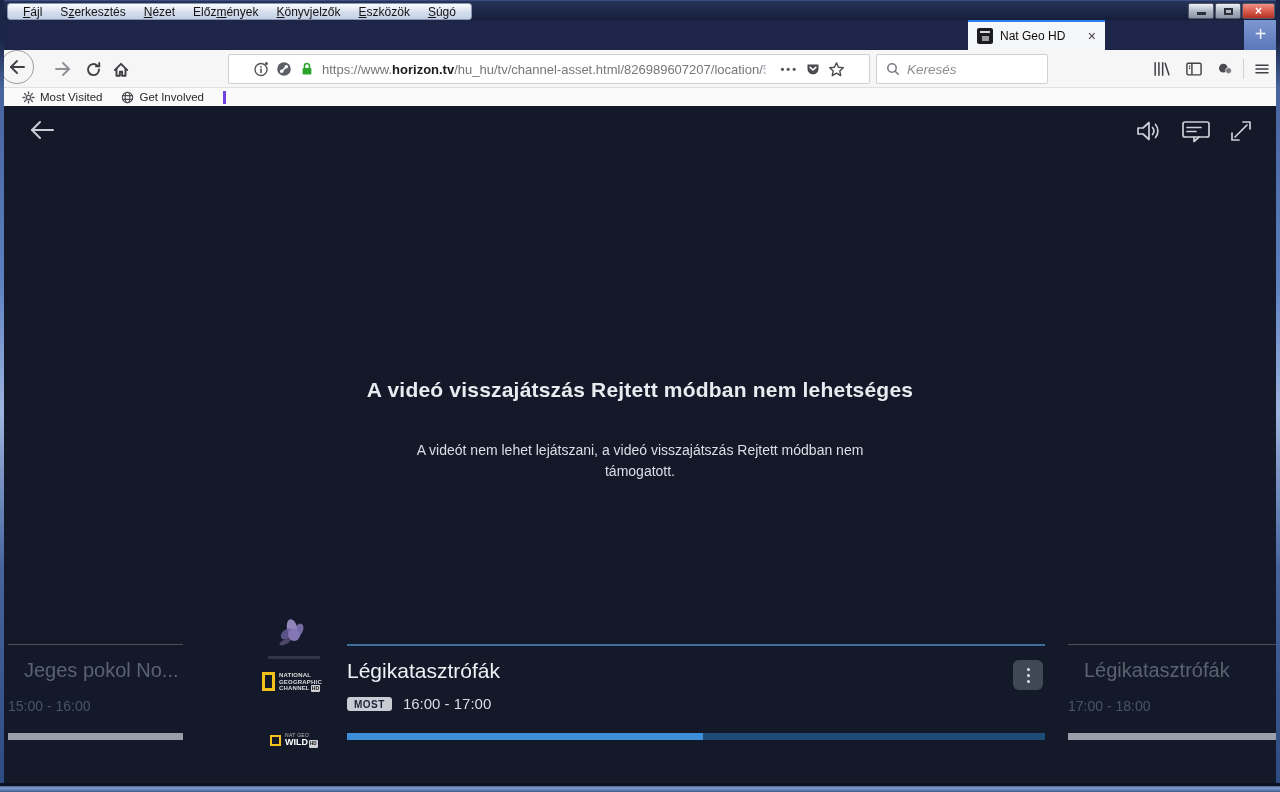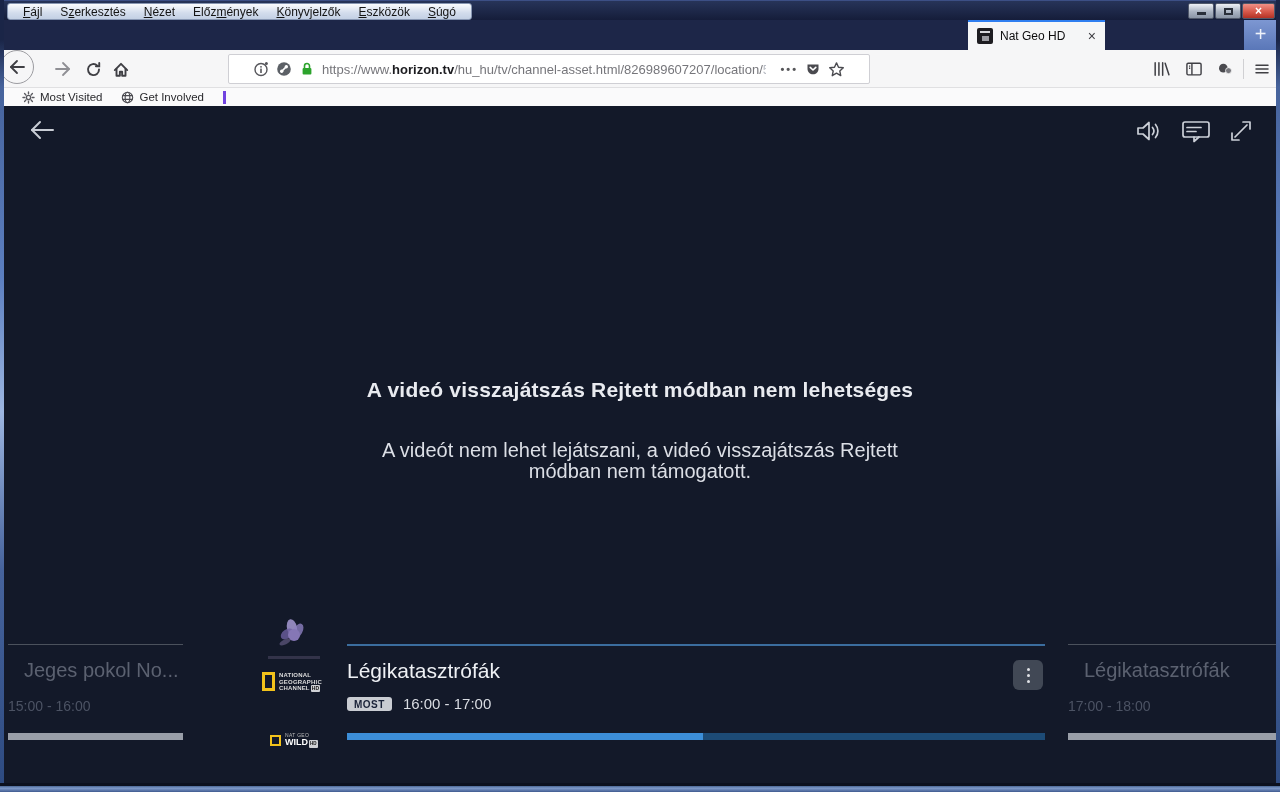--- a/index.html
+++ b/index.html
@@ -67,21 +67,21 @@
   .bm-item { display:flex; align-items:center; gap:5px; margin-right:12px; }
   #bm-marker { width:3px; height:13px; background:#7143e0; }
 
   
   #page { position:absolute; left:0; top:106px; width:1280px; height:677px; background:#131929; color:#e8eaee; overflow:hidden; }
   #page-back { position:absolute; left:28px; top:12px; }
   #player-icons { position:absolute; right:26px; top:12px; display:flex; gap:16px; align-items:center; }
   #err-title { position:absolute; top:272px; left:0; right:0; text-align:center;
     font-size:21px; font-weight:700; letter-spacing:.2px; color:#e9ebf0; }
   #err-msg { position:absolute; top:334px; left:50%; transform:translateX(-50%); width:520px;
-    text-align:center; font-size:20px; line-height:21px; color:#dcdfe6; }
+    text-align:center; font-size:14px; line-height:21px; color:#dcdfe6; }
 
   
   .epg-card { position:absolute; top:538px; height:104px; }
   .epg-line { position:absolute; left:0; right:0; top:0; height:1px; background:#4b515c; }
   .epg-title { position:absolute; left:0; top:15px; font-size:20px; white-space:nowrap; overflow:hidden; max-width:100%; }
   .epg-time { position:absolute; left:0; top:54px; font-size:14px; }
   .epg-bar { position:absolute; left:0; right:0; top:89px; height:7px; }
   .epg-fill { height:100%; }
   #card-prev { left:8px; width:175px; }
   #card-next { left:1068px; width:208px; }
@@ -213,20 +213,29 @@
             <polyline points="5.2,6.4 8,9 10.8,6.4" fill="none" stroke="#fff" stroke-width="1.6" stroke-linecap="round" stroke-linejoin="round"></polyline>
           </svg>
       </span>
       <span>
         <svg width="17" height="17" viewBox="0 0 16 16" fill="none" stroke="#4b4b50" stroke-width="1.3" stroke-linejoin="round">
             <path d="M8 1.8l1.9 4.1 4.5.5-3.3 3 0.9 4.4L8 11.5l-4 2.3 0.9-4.4-3.3-3 4.5-.5z"></path>
           </svg>
       </span>
     </div>
 
+    <div id="searchbar">
+      <span>
+        <svg width="14" height="14" viewBox="0 0 14 14" fill="none" stroke="#7c7c81" stroke-width="1.6" stroke-linecap="round">
+            <circle cx="6" cy="6" r="4.2"></circle>
+            <path d="M9.2 9.2l3 3"></path>
+          </svg>
+      </span>
+      <input id="search-input" placeholder="Keresés" style="">
+    </div>
 
     <div class="nav-ic" style="left:1147px">
       <svg width="20" height="20" viewBox="0 0 24 24" fill="none" stroke="#3f3f44" stroke-width="1.8" stroke-linecap="round">
           <path d="M5 4.5v15M9.5 4.5v15M14 4.5v15M17 5l4.5 14"></path>
         </svg>
     </div>
     <div class="nav-ic" style="left:1180px">
       <svg width="20" height="20" viewBox="0 0 24 24" fill="none" stroke="#3f3f44" stroke-width="1.7">
           <rect x="3.5" y="5" width="17" height="14" rx="1.5"></rect>
           <path d="M9.5 5v14M6 8.5h1.5M6 11h1.5"></path>

